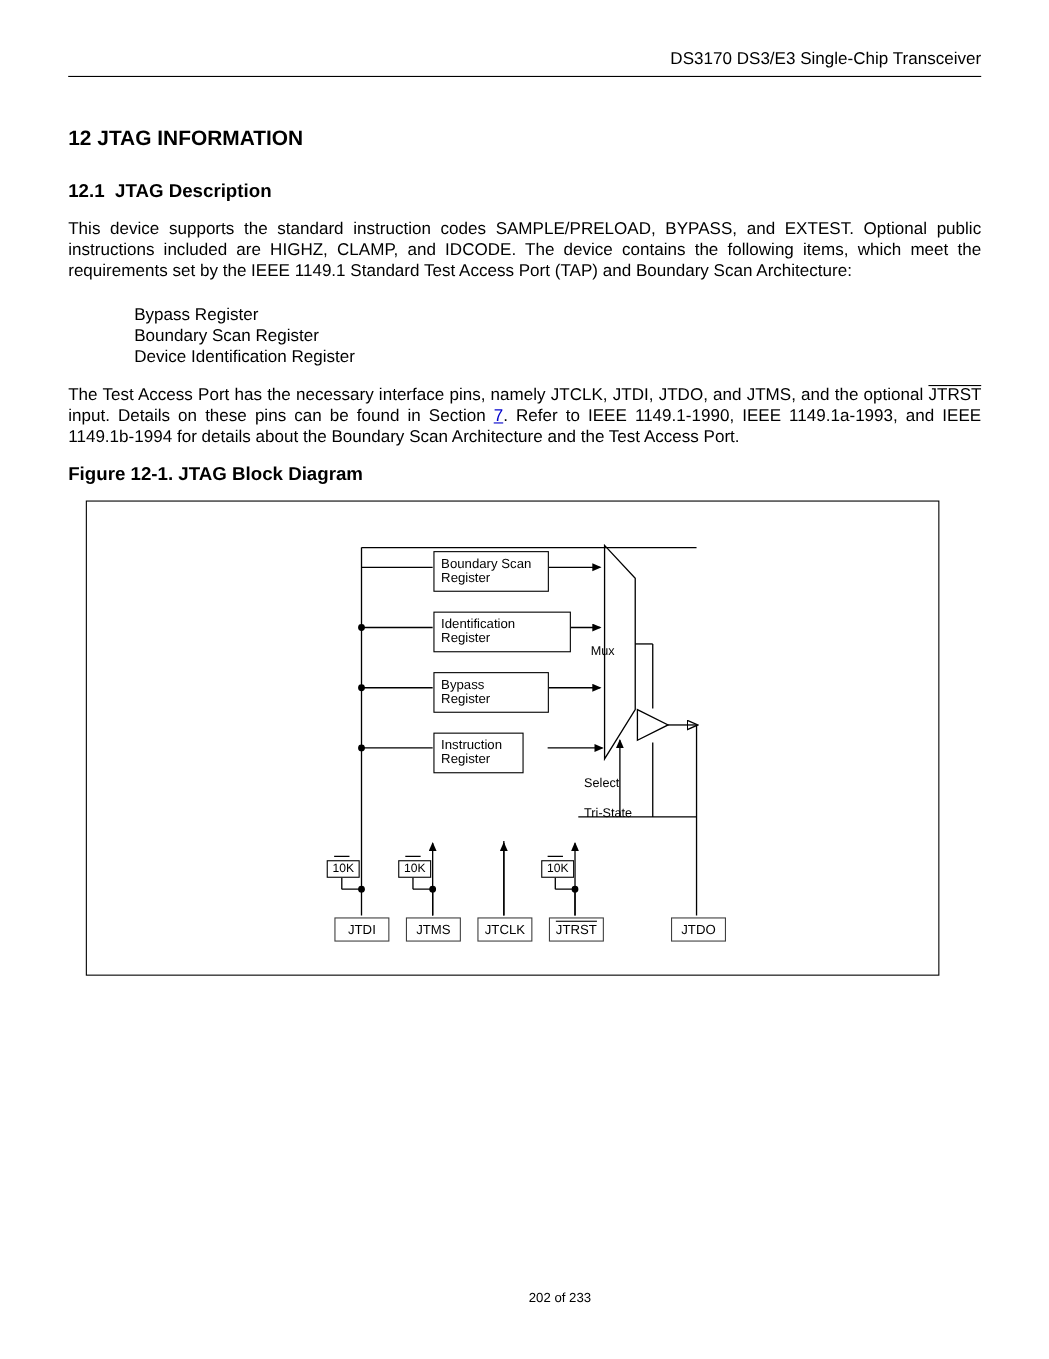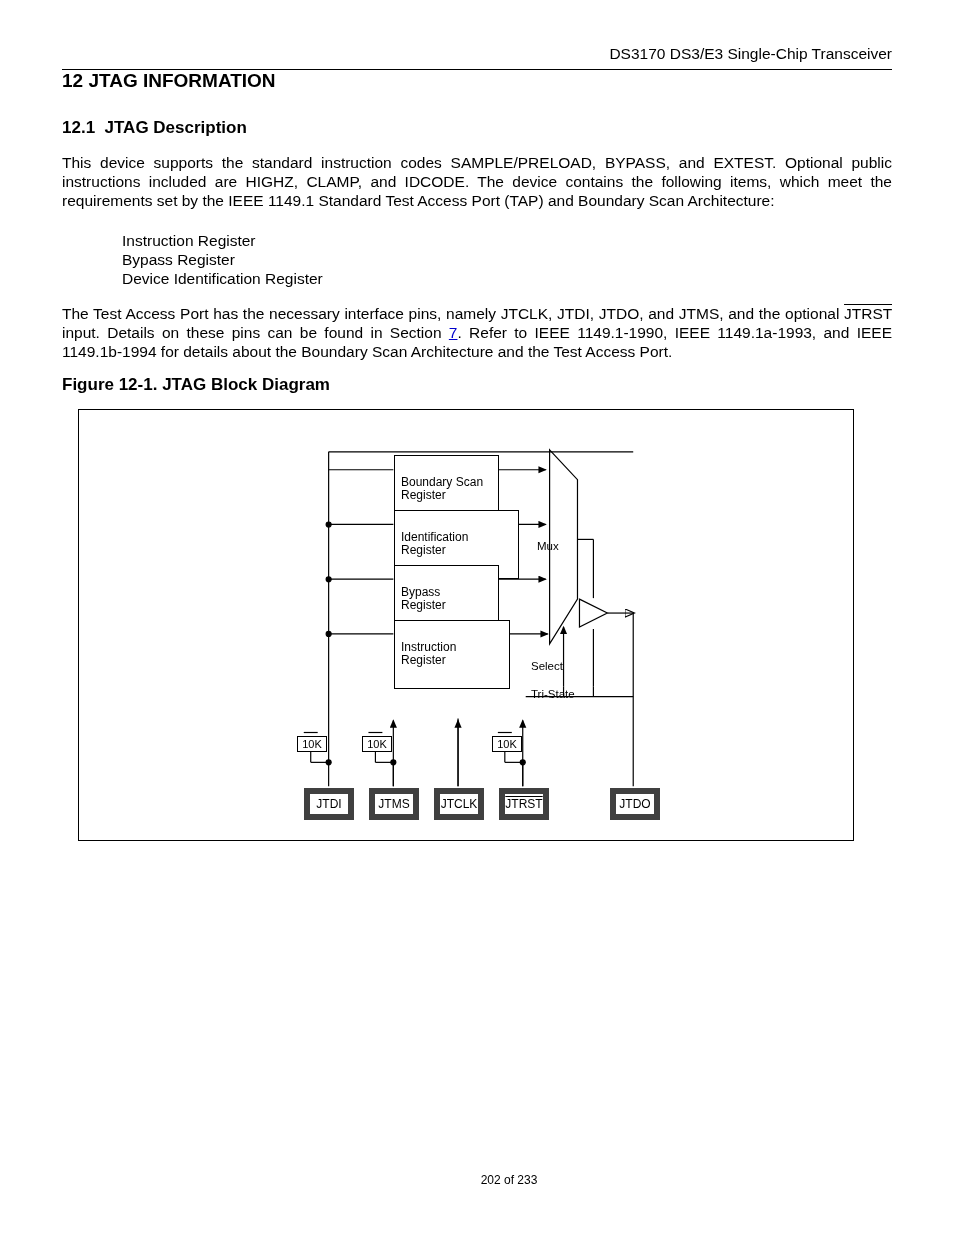--- a/index.html
+++ b/index.html
@@ -14,20 +14,21 @@
   }
   .header-right {
     text-align: right;
     font-size: 15.5px;
     padding-bottom: 6px;
     border-bottom: 1.5px solid #000;
   }
   .section-title {
     font-size: 19px;
     font-weight: bold;
+    margin-top: 46px;
   }
   .subsection-title {
     font-size: 17px;
     font-weight: bold;
     margin-top: 26px;
   }
   .para {
     font-size: 15.5px;
     line-height: 1.22;
     margin-top: 16px;
@@ -56,27 +57,27 @@
     margin-left: 16px;
     width: 776px;
     height: 432px;
     border: 1.5px solid #000;
     position: relative;
     font-size: 12px;
   }
   .reg-box {
     position: absolute;
     border: 1px solid #000;
-    padding: 20px 6px;
+    padding: 4px 6px;
     line-height: 1.15;
     background: #fff;
   }
   .pin-box {
     position: absolute;
-    border: 6px solid #404040;
+    border: 1px solid #404040;
     padding: 3px 0;
     width: 50px;
     text-align: center;
     background: #fff;
   }
   .small-box {
     position: absolute;
     border: 1px solid #000;
     padding: 1px 4px;
     font-size: 11px;
@@ -114,22 +115,22 @@
 </div>
 
 <div class="subsection-title">
   <span>12.1</span>&nbsp;
   <span>JTAG Description</span>
 </div>
 
 <div class="para">This device supports the standard instruction codes SAMPLE/PRELOAD, BYPASS, and EXTEST. Optional public instructions included are HIGHZ, CLAMP, and IDCODE. The device contains the following items, which meet the requirements set by the IEEE 1149.1 Standard Test Access Port (TAP) and Boundary Scan Architecture:</div>
 
 <div class="list-block">
-  <div>Instruction Register</div>
   <div>Bypass Register</div>
+  <div>Boundary Scan Register</div>
   <div>Device Identification Register</div>
 </div>
 
 <div class="para">
   <span>The Test Access Port has the necessary interface pins, namely JTCLK, JTDI, JTDO, and JTMS, and the optional </span><span class="overline">JTRST</span><span> input. Details on these pins can be found in Section </span><a class="link7">7</a><span>. Refer to IEEE 1149.1-1990, IEEE 1149.1a-1993, and IEEE 1149.1b-1994 for details about the Boundary Scan Architecture and the Test Access Port.</span>
 </div>
 
 <div class="figure-title">Figure 12-1. JTAG Block Diagram</div>
 
 <div class="diagram-outer">
@@ -210,21 +211,21 @@
     <div>Register</div>
   </div>
   <div class="reg-box" style="left:315px; top:100px; width:125px;">
     <div>Identification</div>
     <div>Register</div>
   </div>
   <div class="reg-box" style="left:315px; top:155px; width:105px;">
     <div>Bypass</div>
     <div>Register</div>
   </div>
-  <div class="reg-box" style="left:315px; top:210px; width:116px;">
+  <div class="reg-box" style="left:315px; top:210px; width:82px;">
     <div>Instruction</div>
     <div>Register</div>
   </div>
 
   <div class="small-box" style="left:218px; top:326px; width:30px;">10K</div>
   <div class="small-box" style="left:283px; top:326px; width:30px;">10K</div>
   <div class="small-box" style="left:413px; top:326px; width:30px;">10K</div>
 
   <div class="pin-box" style="left:225px; top:378px;">JTDI</div>
   <div class="pin-box" style="left:290px; top:378px;">JTMS</div>

